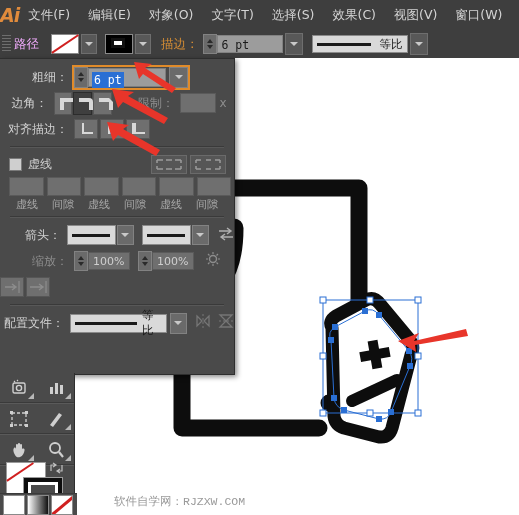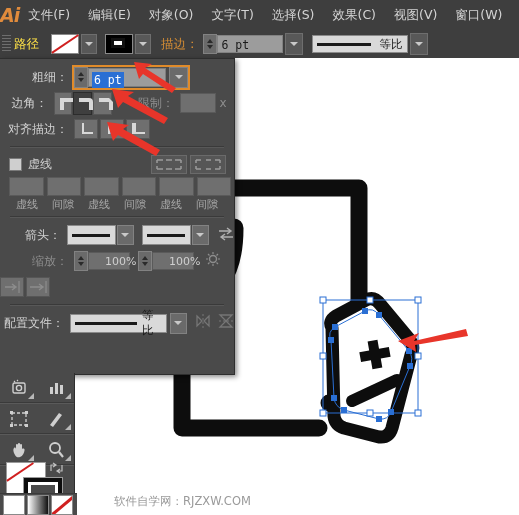--- a/index.html
+++ b/index.html
@@ -13,21 +13,21 @@
            border-bottom:1px solid #2b2b2b;display:flex;align-items:center;}
   #ai-logo{width:42px;text-align:center;color:#e08b3c;font-size:19px;
            font-weight:bold;font-style:italic;letter-spacing:-1px;}
   .menu-item{color:#d4d4d4;font-size:12.5px;padding:0 9px;white-space:nowrap;}
 
   
   #controlbar{left:0;top:30px;width:519px;height:28px;background:#3e3e3e;
               border-bottom:1px solid #2b2b2b;display:flex;align-items:center;}
   #cb-grip{width:9px;height:18px;margin:0 3px 0 2px;
            background:repeating-linear-gradient(to bottom,#6e6e6e 0 1px,#3e3e3e 1px 3px);}
-  #cb-label{color:#fde047;font-size:12.5px;margin-right:12px;}
+  #cb-label{color:#f0abfc;font-size:12.5px;margin-right:12px;}
   .swatch-box{width:26px;height:18px;border:1px solid #8a8a8a;background:#fff;position:relative;}
   .swatch-none:after{content:"";position:absolute;left:-3px;top:8px;width:32px;height:1.5px;
         background:#d02020;transform:rotate(-34deg);}
   .swatch-stroke-in{position:absolute;left:5px;top:3px;width:14px;height:10px;
         border:3px solid #111;background:#fff;box-sizing:border-box;}
   .mini-dd{width:14px;height:18px;background:#585858;border:1px solid #6e6e6e;
            margin-left:2px;display:flex;align-items:center;justify-content:center;}
   .tri{width:0;height:0;border-left:4px solid transparent;border-right:4px solid transparent;
        border-top:4px solid #c9c9c9;}
   #cb-stroke-label{color:#d98f34;font-size:12.5px;margin:0 4px 0 10px;}
@@ -69,40 +69,40 @@
   .divider{height:1px;background:#3a3a3a;border-bottom:1px solid #585858;margin:4px 10px;}
   .chk{width:11px;height:11px;background:#cfcfcf;border:1px solid #7a7a7a;}
   .dashpreview{width:34px;height:17px;background:#565656;border:1px solid #6a6a6a;
                display:flex;align-items:center;justify-content:center;margin-left:3px;}
   .dashbox{width:33px;height:17px;background:#6f6f6f;border:1px solid #5a5a5a;margin-right:3px;}
   .dashlbl{width:36px;text-align:center;color:#a8a8a8;font-size:11px;}
   .arrowfield{width:52px;height:18px;background:#d9d9d9;border:1px solid #8a8a8a;
               display:flex;align-items:center;justify-content:center;}
   .arrowfield .ln{width:38px;height:3px;background:#1a1a1a;}
   .pctbox{width:42px;height:18px;background:#6f6f6f;border:1px solid #5a5a5a;
-          color:#cfcfcf;font-size:11px;line-height:18px;padding-left:16px;box-sizing:border-box;}
+          color:#cfcfcf;font-size:11px;line-height:18px;padding-left:4px;box-sizing:border-box;}
   .alignseg{width:22px;height:18px;background:#6f6f6f;border:1px solid #565656;
             margin-right:2px;position:relative;}
   .profbox{width:108px;height:19px;background:#d9d9d9;border:1px solid #8a8a8a;
            display:flex;align-items:center;padding:0 4px;box-sizing:border-box;}
 
   
   #toolbar{left:0;top:373px;width:74px;height:142px;background:#4a4a4a;
            border-right:1px solid #2e2e2e;}
   .toolcell{width:37px;height:29px;display:flex;align-items:center;justify-content:center;
             position:relative;float:left;}
   .toolcell:after{content:"";position:absolute;right:3px;bottom:3px;width:0;height:0;
         border-left:3px solid transparent;border-top:3px solid transparent;
         border-right:3px solid #b8b8b8;border-bottom:3px solid #b8b8b8;}
   .toolcell.nocorner:after{display:none;}
   .tsep{clear:both;height:1px;background:#3a3a3a;border-bottom:1px solid #5a5a5a;}
 
   
   #canvas{left:74px;top:58px;width:445px;height:457px;background:#fff;}
-  #watermark{color:#9a9a9a;font-size:11.5px;}
+  #watermark{color:#9a9a9a;font-size:11.5px;font-family:Liberation Mono, monospace;}
 
   
   .redarrow{pointer-events:none;}
 </style>
 </head>
 <body>
 
 <div id="menubar" class="abs">
   <div id="ai-logo">Ai</div>
   <div class="menu-item">文件(F)</div>

